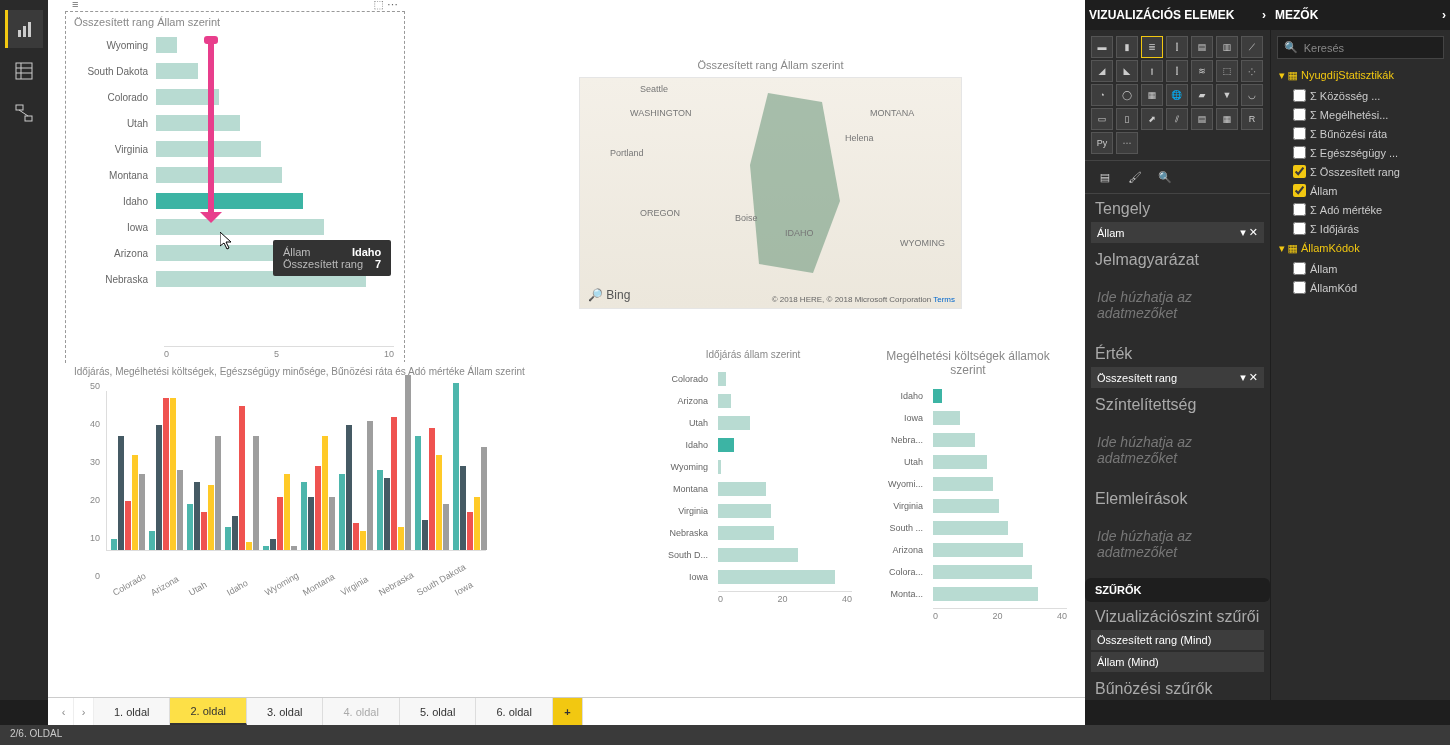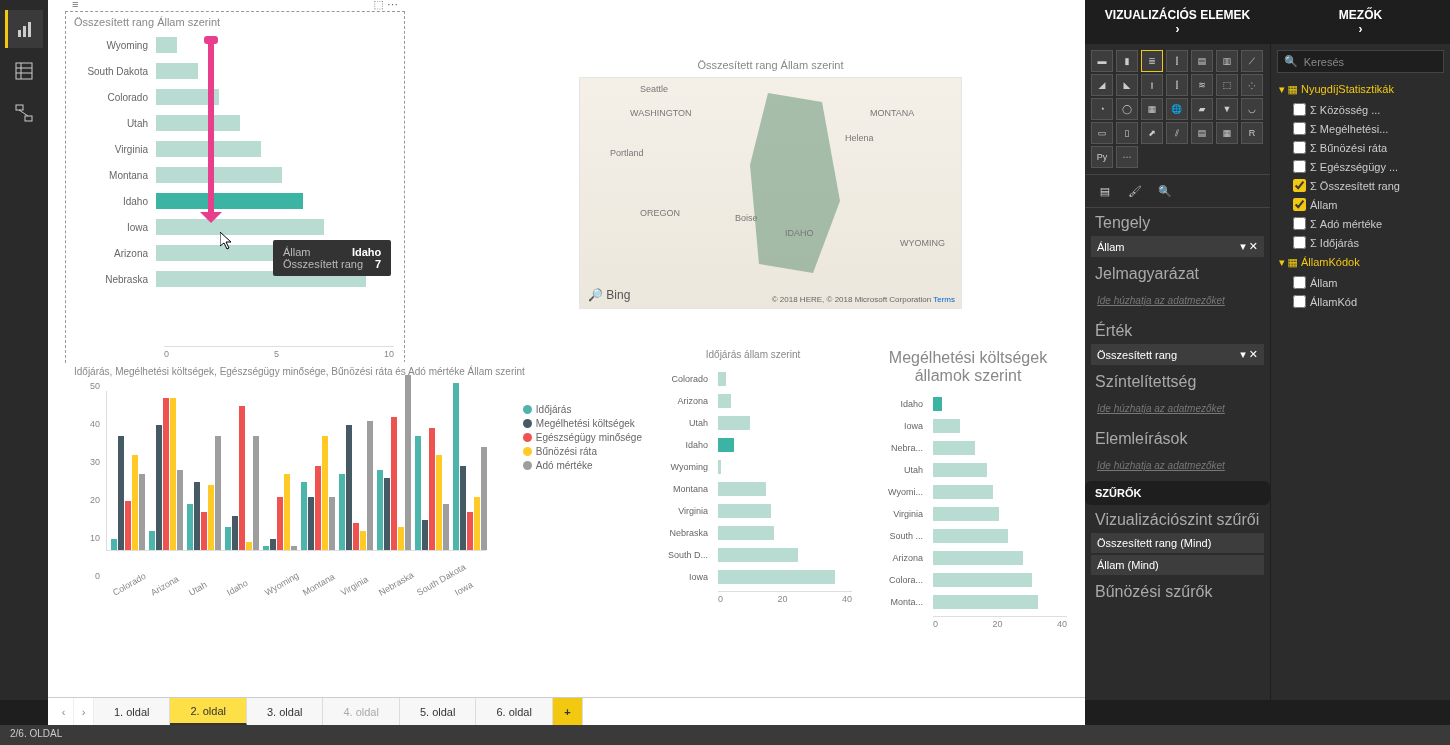--- a/index.html
+++ b/index.html
@@ -10,34 +10,34 @@
 .left-rail .rail-btn { width: 38px; height: 38px; margin: 2px 0; display: flex; align-items: center; justify-content: center; cursor: pointer; color: #ccc; }
 .left-rail .rail-btn.active { border-left: 3px solid #f2c811; background: #3a3a3a; }
 
 
 .canvas { position: absolute; left: 48px; top: 0; right: 365px; bottom: 45px; background: #fff; overflow: hidden; }
 
 
 .right { position: absolute; right: 0; top: 0; width: 365px; bottom: 45px; display: flex; }
 .viz-pane { width: 185px; background: #2c2c2c; color: #ccc; display: flex; flex-direction: column; }
 .fields-pane { width: 180px; background: #2c2c2c; color: #ccc; display: flex; flex-direction: column; border-left: 1px solid #1e1e1e; }
-.pane-header { background: #1e1e1e; padding: 8px 4px; font-size: 12px; font-weight: 600; color: #fff; display: flex; justify-content: space-between; align-items: center; flex-direction: column; }
+.pane-header { background: #1e1e1e; padding: 8px 4px; font-size: 12px; font-weight: 600; color: #fff; display: flex; justify-content: space-between; align-items: center; }
 
 
 .viz-grid { display: grid; grid-template-columns: repeat(7, 1fr); gap: 2px; padding: 6px; }
 .viz-icon { width: 22px; height: 22px; background: #3d3d3d; border: 1px solid #555; display: flex; align-items: center; justify-content: center; cursor: pointer; font-size: 9px;}
 .viz-icon.sel { border: 1px solid #f2c811; }
 .viz-tabs { display: flex; gap: 10px; padding: 6px 10px; border-top: 1px solid #444; border-bottom: 1px solid #444; }
 .viz-tab { width: 20px; height: 20px; display:flex; align-items:center; justify-content:center; cursor:pointer; }
 
 
 .wells { flex: 1; overflow-y: auto; }
 .well-label { padding: 6px 10px 2px; font-size: 16px; color: #aaa; }
 .well-value { margin: 2px 6px; padding: 4px 6px; background: #3d3d3d; color: #fff; font-size: 11px; display: flex; justify-content: space-between; align-items: center; }
-.well-empty { margin: 6px 6px; padding: 4px 6px; color: #777; font-size: 10px; font-style: italic; text-decoration: underline; }
+.well-empty { margin: 14px 6px; padding: 4px 6px; color: #777; font-size: 14px; font-style: italic; }
 .filters-hdr { background: #1e1e1e; padding: 6px 10px; font-weight: 600; color:#fff;border-radius:6px; }
 
 
 .search-box { margin: 6px; padding: 4px 6px; background: #1e1e1e; border: 1px solid #444; color: #888; font-size: 11px; display:flex; gap:6px; align-items:center;}
 .table-item { padding: 4px 8px; font-size: 11px; color: #f2c811; display: flex; align-items: center; gap: 4px; cursor:pointer;}
 .field-item { padding: 3px 8px 3px 22px; font-size: 11px; color: #ccc; display: flex; align-items: center; gap: 4px; cursor:pointer;}
 .field-item input { accent-color: #f2c811; }
 
 
 .page-tabs { position: absolute; left: 48px; right: 365px; bottom: 20px; height: 28px; background: #fff; border-top: 1px solid #ccc; display: flex; align-items: stretch; padding-left: 6px; }
@@ -309,27 +309,20 @@
           <div class="gbar-xlbl" style="left: 308px; top: 198px;">South Dakota</div>
           <div class="gbar-grp" style="left: 346px;">
             <div class="gbar-b" style="height: 167.2px; background: rgb(77, 182, 172);"></div>
             <div class="gbar-b" style="height: 83.6px; background: rgb(69, 90, 100);"></div>
             <div class="gbar-b" style="height: 38px; background: rgb(239, 83, 80);"></div>
             <div class="gbar-b" style="height: 53.2px; background: rgb(255, 202, 40);"></div>
             <div class="gbar-b" style="height: 102.6px; background: rgb(158, 158, 158);"></div>
           </div>
           <div class="gbar-xlbl" style="left: 346px; top: 198px;">Iowa</div>
         </div>
-      <div class="legend" id="multi-legend">
-          <div class="legend-item"><span class="legend-sw" style="background:#4db6ac"></span>Időjárás</div>
-          <div class="legend-item"><span class="legend-sw" style="background:#455a64"></span>Megélhetési költségek</div>
-          <div class="legend-item"><span class="legend-sw" style="background:#ef5350"></span>Egészségügy minősége</div>
-          <div class="legend-item"><span class="legend-sw" style="background:#ffca28"></span>Bűnözési ráta</div>
-          <div class="legend-item"><span class="legend-sw" style="background:#9e9e9e"></span>Adó mértéke</div>
-        </div>
     </div>
   </div>
 
   <div class="visual" style="left:600px; top:345px; width:210px; height:300px;">
     <div class="viz-title" style="text-align:center; font-size:10px;">Időjárás állam szerint</div>
     <div class="shbar" id="weather-body">
         <div class="shbar-row">
           <div class="shbar-lbl">Colorado</div>
           <div class="shbar-bar" style="width:8px"></div>
         </div>
@@ -371,21 +364,21 @@
         </div>
         <div class="shbar-axis">
           <span>0</span>
           <span>20</span>
           <span>40</span>
         </div>
       </div>
   </div>
 
   <div class="visual" style="left:815px; top:345px; width:210px; height:300px;">
-    <div class="viz-title" style="text-align:center; font-size:16px;">Megélhetési költségek államok szerint</div>
+    <div class="viz-title" style="text-align:center; font-size:12px;">Megélhetési költségek államok szerint</div>
     <div class="shbar" id="cost-body">
         <div class="shbar-row">
           <div class="shbar-lbl">Idaho</div>
           <div class="shbar-bar hl" style="width:9px"></div>
         </div>
         <div class="shbar-row">
           <div class="shbar-lbl">Iowa</div>
           <div class="shbar-bar" style="width:27px"></div>
         </div>
         <div class="shbar-row">

